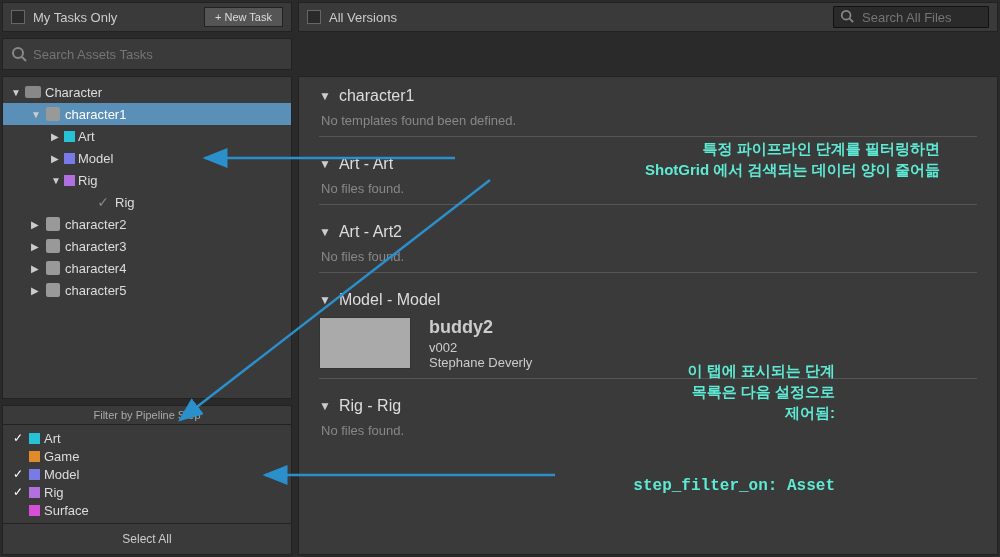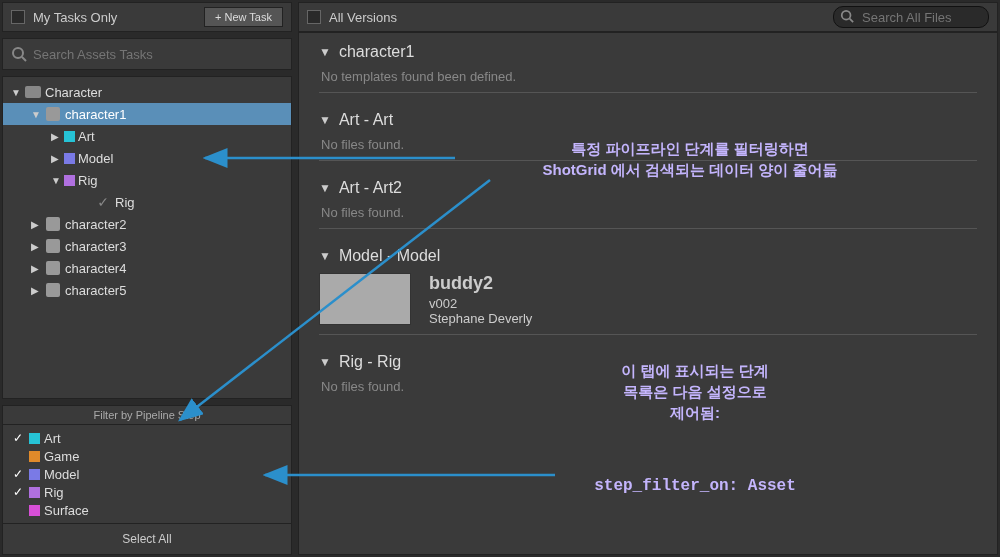--- a/index.html
+++ b/index.html
@@ -1,21 +1,21 @@
 <!DOCTYPE html>
 <html><head>
 <meta charset="utf-8">
 <style>
 * { margin: 0; padding: 0; box-sizing: border-box; font-family: "Segoe UI", Arial, sans-serif; }
 body { background: #2a2a2a; width: 1000px; height: 557px; overflow: hidden; color: #ccc; position: relative; }
 
 .main-container { display: flex; height: 100%; gap: 6px; padding: 2px; }
 
 .left-panel { width: 290px; display: flex; flex-direction: column; gap: 6px; }
-.right-panel { flex: 1; display: flex; flex-direction: column; }
+.right-panel { flex: 1; display: flex; flex-direction: column; gap: 44px; }
 
 .top-bar { height: 30px; background: #3a3a3a; border: 1px solid #222; display: flex; align-items: center; padding: 0 8px; }
 .checkbox { width: 14px; height: 14px; border: 1px solid #666; background: #2a2a2a; margin-right: 8px; }
 
 .tasks-bar { justify-content: space-between; }
 .tasks-label { color: #ccc; font-size: 13px; }
 .new-task-btn { background: #555; border: 1px solid #222; color: #ddd; font-size: 11px; padding: 3px 10px; cursor: pointer; }
 
 .search-bar { height: 32px; background: #3a3a3a; border: 1px solid #222; display: flex; align-items: center; padding: 0 8px; }
 .search-icon { width: 16px; height: 16px; margin-right: 6px; }
@@ -35,35 +35,35 @@
 .filter-header { text-align: center; font-size: 11px; color: #aaa; padding: 3px 0; border-bottom: 1px solid #222; }
 .filter-list { padding: 4px 8px; }
 .filter-item { display: flex; align-items: center; height: 18px; font-size: 13px; color: #ddd; }
 .filter-check { width: 14px; text-align: center; color: #fff; font-size: 12px; }
 .filter-swatch { width: 11px; height: 11px; margin: 0 4px; }
 .filter-buttons { display: flex; border-top: 1px solid #222; }
 .filter-btn { flex: 1; text-align: center; padding: 8px 0; font-size: 12px; color: #ccc; border-right: 1px solid #222; cursor: pointer; }
 .filter-btn:last-child { border-right: none; }
 
 .right-top-bar { justify-content: space-between; }
-.search-right { background: #2a2a2a; border: 1px solid #111; display: flex; align-items: center; padding: 0 6px; height: 22px; border-radius: 10px; }
+.search-right { background: #2a2a2a; border: 1px solid #111; display: flex; align-items: center; padding: 0 6px; height: 22px; border-radius: 1px; }
 
 .content-area { flex: 1; background: #3a3a3a; border: 1px solid #222; overflow: auto; padding: 10px 20px; }
 .section { margin-bottom: 18px; }
 .section-header { display: flex; align-items: center; font-size: 16px; color: #ddd; margin-bottom: 8px; }
 .section-arrow { font-size: 12px; margin-right: 8px; color: #ccc; }
 .section-body { color: #888; font-size: 13px; padding-left: 2px; }
 .hr { border-top: 1px solid #555; margin: 8px 0; }
 
 .thumb-row { display: flex; align-items: flex-start; gap: 18px; }
 .thumbnail { width: 92px; height: 52px; background: #aaa; border: 1px solid #333; display: flex; align-items: center; justify-content: center; font-size: 8px; color: #777; }
 .thumb-meta { color: #ccc; font-size: 13px; }
 .thumb-meta .title { font-weight: bold; font-size: 18px; margin-bottom: 2px; }
 
-.annotation { position: absolute; color: #c4b5fd; font-size: 15px; font-weight: bold; text-align: center; line-height: 1.4; pointer-events: none; }
+.annotation { position: absolute; color: #5eead4; font-size: 15px; font-weight: bold; text-align: right; line-height: 1.4; pointer-events: none; }
 .annotation.mono { font-family: "Courier New", monospace; font-size: 16px; }
 
 svg.arrow-overlay { position: absolute; top: 0; left: 0; pointer-events: none; }
 </style>
 </head>
 <body>
 
 <div class="main-container">
   <div class="left-panel">
     <div class="top-bar tasks-bar">

